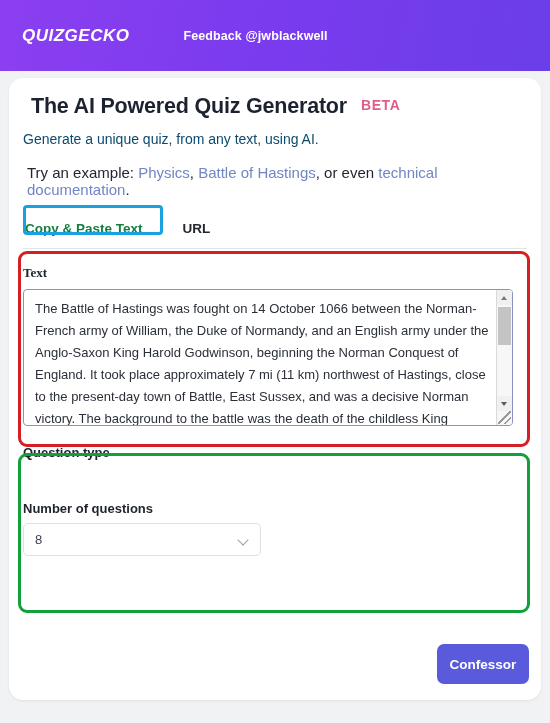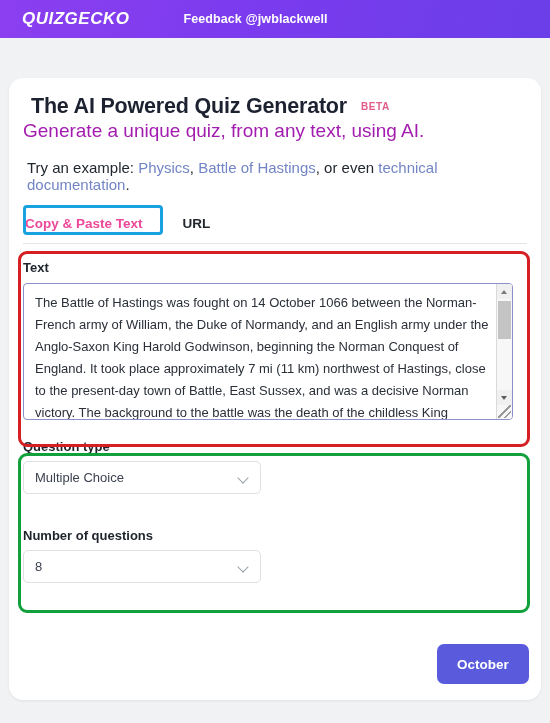--- a/index.html
+++ b/index.html
@@ -8,21 +8,21 @@
     width: 550px; height: 723px;
     background: #f1f2f4;
     font-family: "Liberation Sans", sans-serif;
     overflow: hidden;
   }
 
   
   .topbar {
     position: absolute;
     left: 0; top: 0;
-    width: 550px; height: 38px;
+    width: 550px; height: 71px;
     background: linear-gradient(100deg, #8b3ff0 0%, #7b3bee 45%, #6a3ee8 100%);
     display: flex;
     align-items: center;
   }
   .brand {
     margin-left: 22px;
     color: #ffffff;
     font-size: 17px;
     font-weight: bold;
     font-style: italic;
@@ -50,31 +50,31 @@
 
   h1.title {
     margin: 8px;
     font-size: 21.5px;
     font-weight: bold;
     color: #1c2230;
     letter-spacing: -0.2px;
     display: inline;
   }
   .beta {
-    font-size: 10px;
+    font-size: 14px;
     font-weight: bold;
     color: #e05c8a;
     letter-spacing: 0.6px;
     margin-left: 6px;
     vertical-align: 3px;
   }
   .subtitle {
-    margin: 1px 0 0 0;
-    font-size: 19px;
-    color: #a21caf;
+    margin: 12px 0 0 0;
+    font-size: 14px;
+    color: #0c4a6e;
   }
   .examples {
     margin: 17px 0 0 4px;
     font-size: 15px;
     color: #22272f;
   }
   .examples a {
     color: #7285c4;
     text-decoration: none;
   }
@@ -86,40 +86,41 @@
     height: 30px;
     border-bottom: 1px solid #e3e5e9;
   }
   .tab {
     display: inline-block;
     font-size: 13.5px;
     font-weight: bold;
     padding: 2px 2px 9px 2px;
     cursor: pointer;
   }
-  .tab.active { color: #ec4899; }
+  .tab.active { color: #15803d; }
   .tab.inactive { color: #23282f; margin-left: 36px; text-align: right; }
 
   
   .annot {
     position: absolute;
     border-radius: 9px;
     pointer-events: none;
     z-index: 5;
   }
   .annot-blue  { border: 3px solid #19a1e0; left: 14px; top: 127px; width: 140px;  height: 30px; border-radius: 4px; }
   .annot-red   { border: 3px solid #d61f22; left: 9px;  top: 173px; width: 512px;  height: 196px; }
   .annot-green { border: 3px solid #12a03c; left: 9px;  top: 375px; width: 512px;  height: 160px; }
 
   
   .field-label {
     font-size: 13px;
     font-weight: bold;
     color: #1e232c;
     display: block;
+    font-family: Liberation Serif, serif;
   }
   .textbox-wrap {
     position: relative;
     margin-top: 8px;
     width: 490px;
     height: 137px;
     border: 1px solid #8b90c9;
     border-radius: 4px;
     background: #ffffff;
     overflow: hidden;
@@ -244,35 +245,31 @@
             </div>
         </div>
         <div class="resize-grip"></div>
       </div>
     </div>
 
     <div style="margin-top:19px;">
       <div class="row">
         <div class="col">
           <span class="sel-label">Question type</span>
-          <div class="select">
-            <span>Multiple Choice</span>
-            <span class="chev"></span>
-          </div>
         </div>
       </div>
       <div style="margin-top:34px;">
         <span class="sel-label">Number of questions</span>
         <div class="select">
           <span>8</span>
           <span class="chev"></span>
         </div>
       </div>
     </div>
 
   </div>
 
-  <button class="gen-btn">October</button>
+  <button class="gen-btn">Confessor</button>
 
   <div class="annot annot-blue"></div>
   <div class="annot annot-red"></div>
   <div class="annot annot-green"></div>
 </div>
 
 </body></html>

